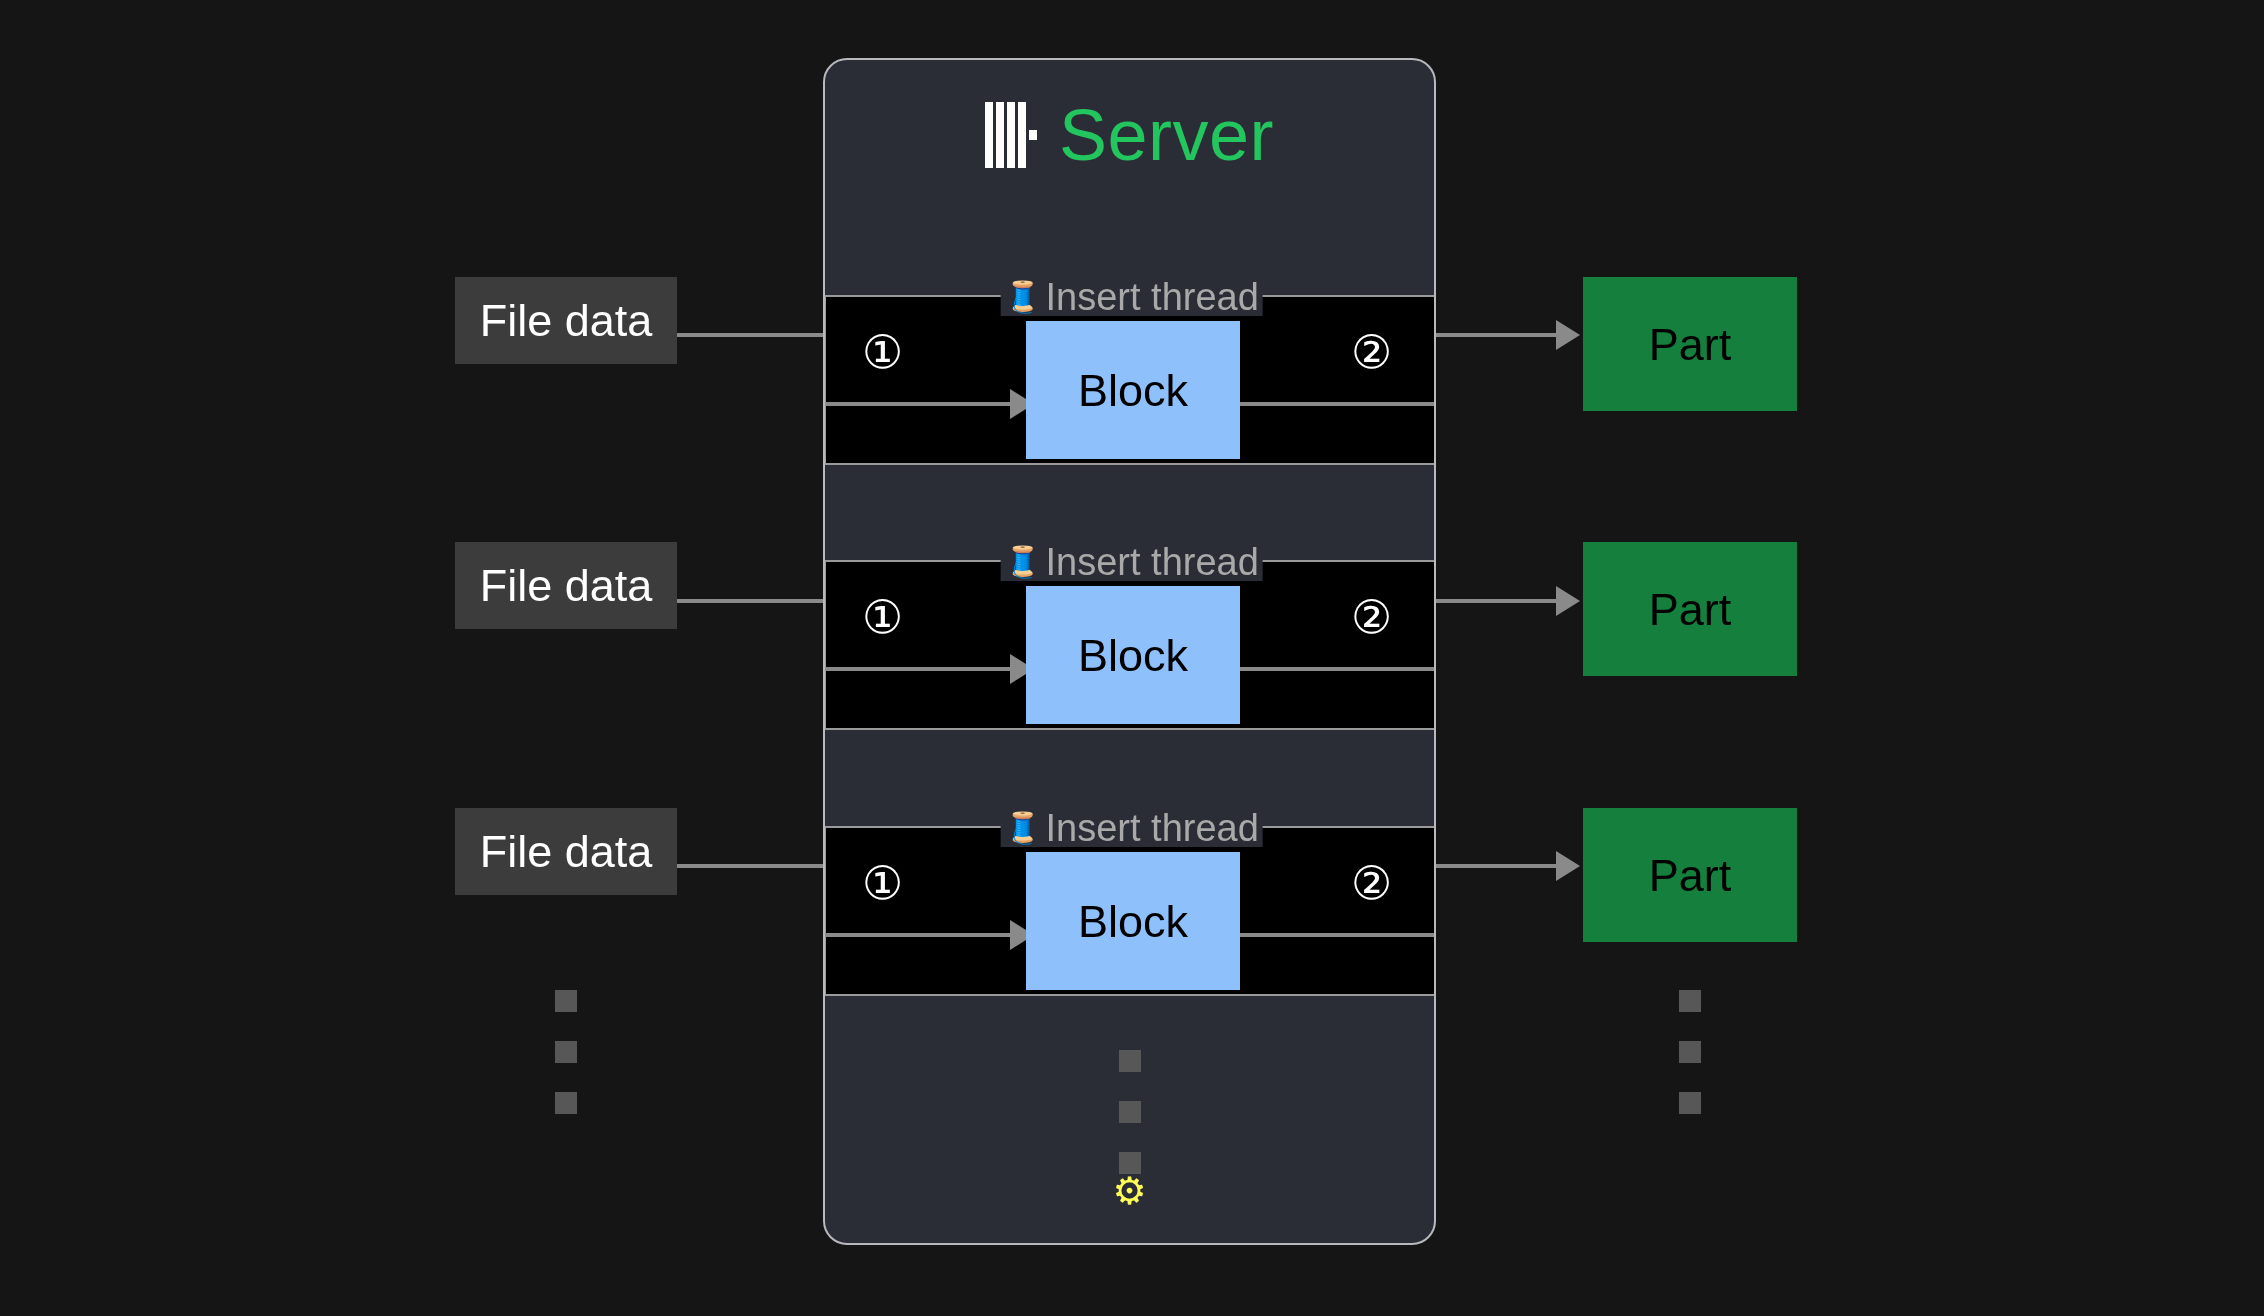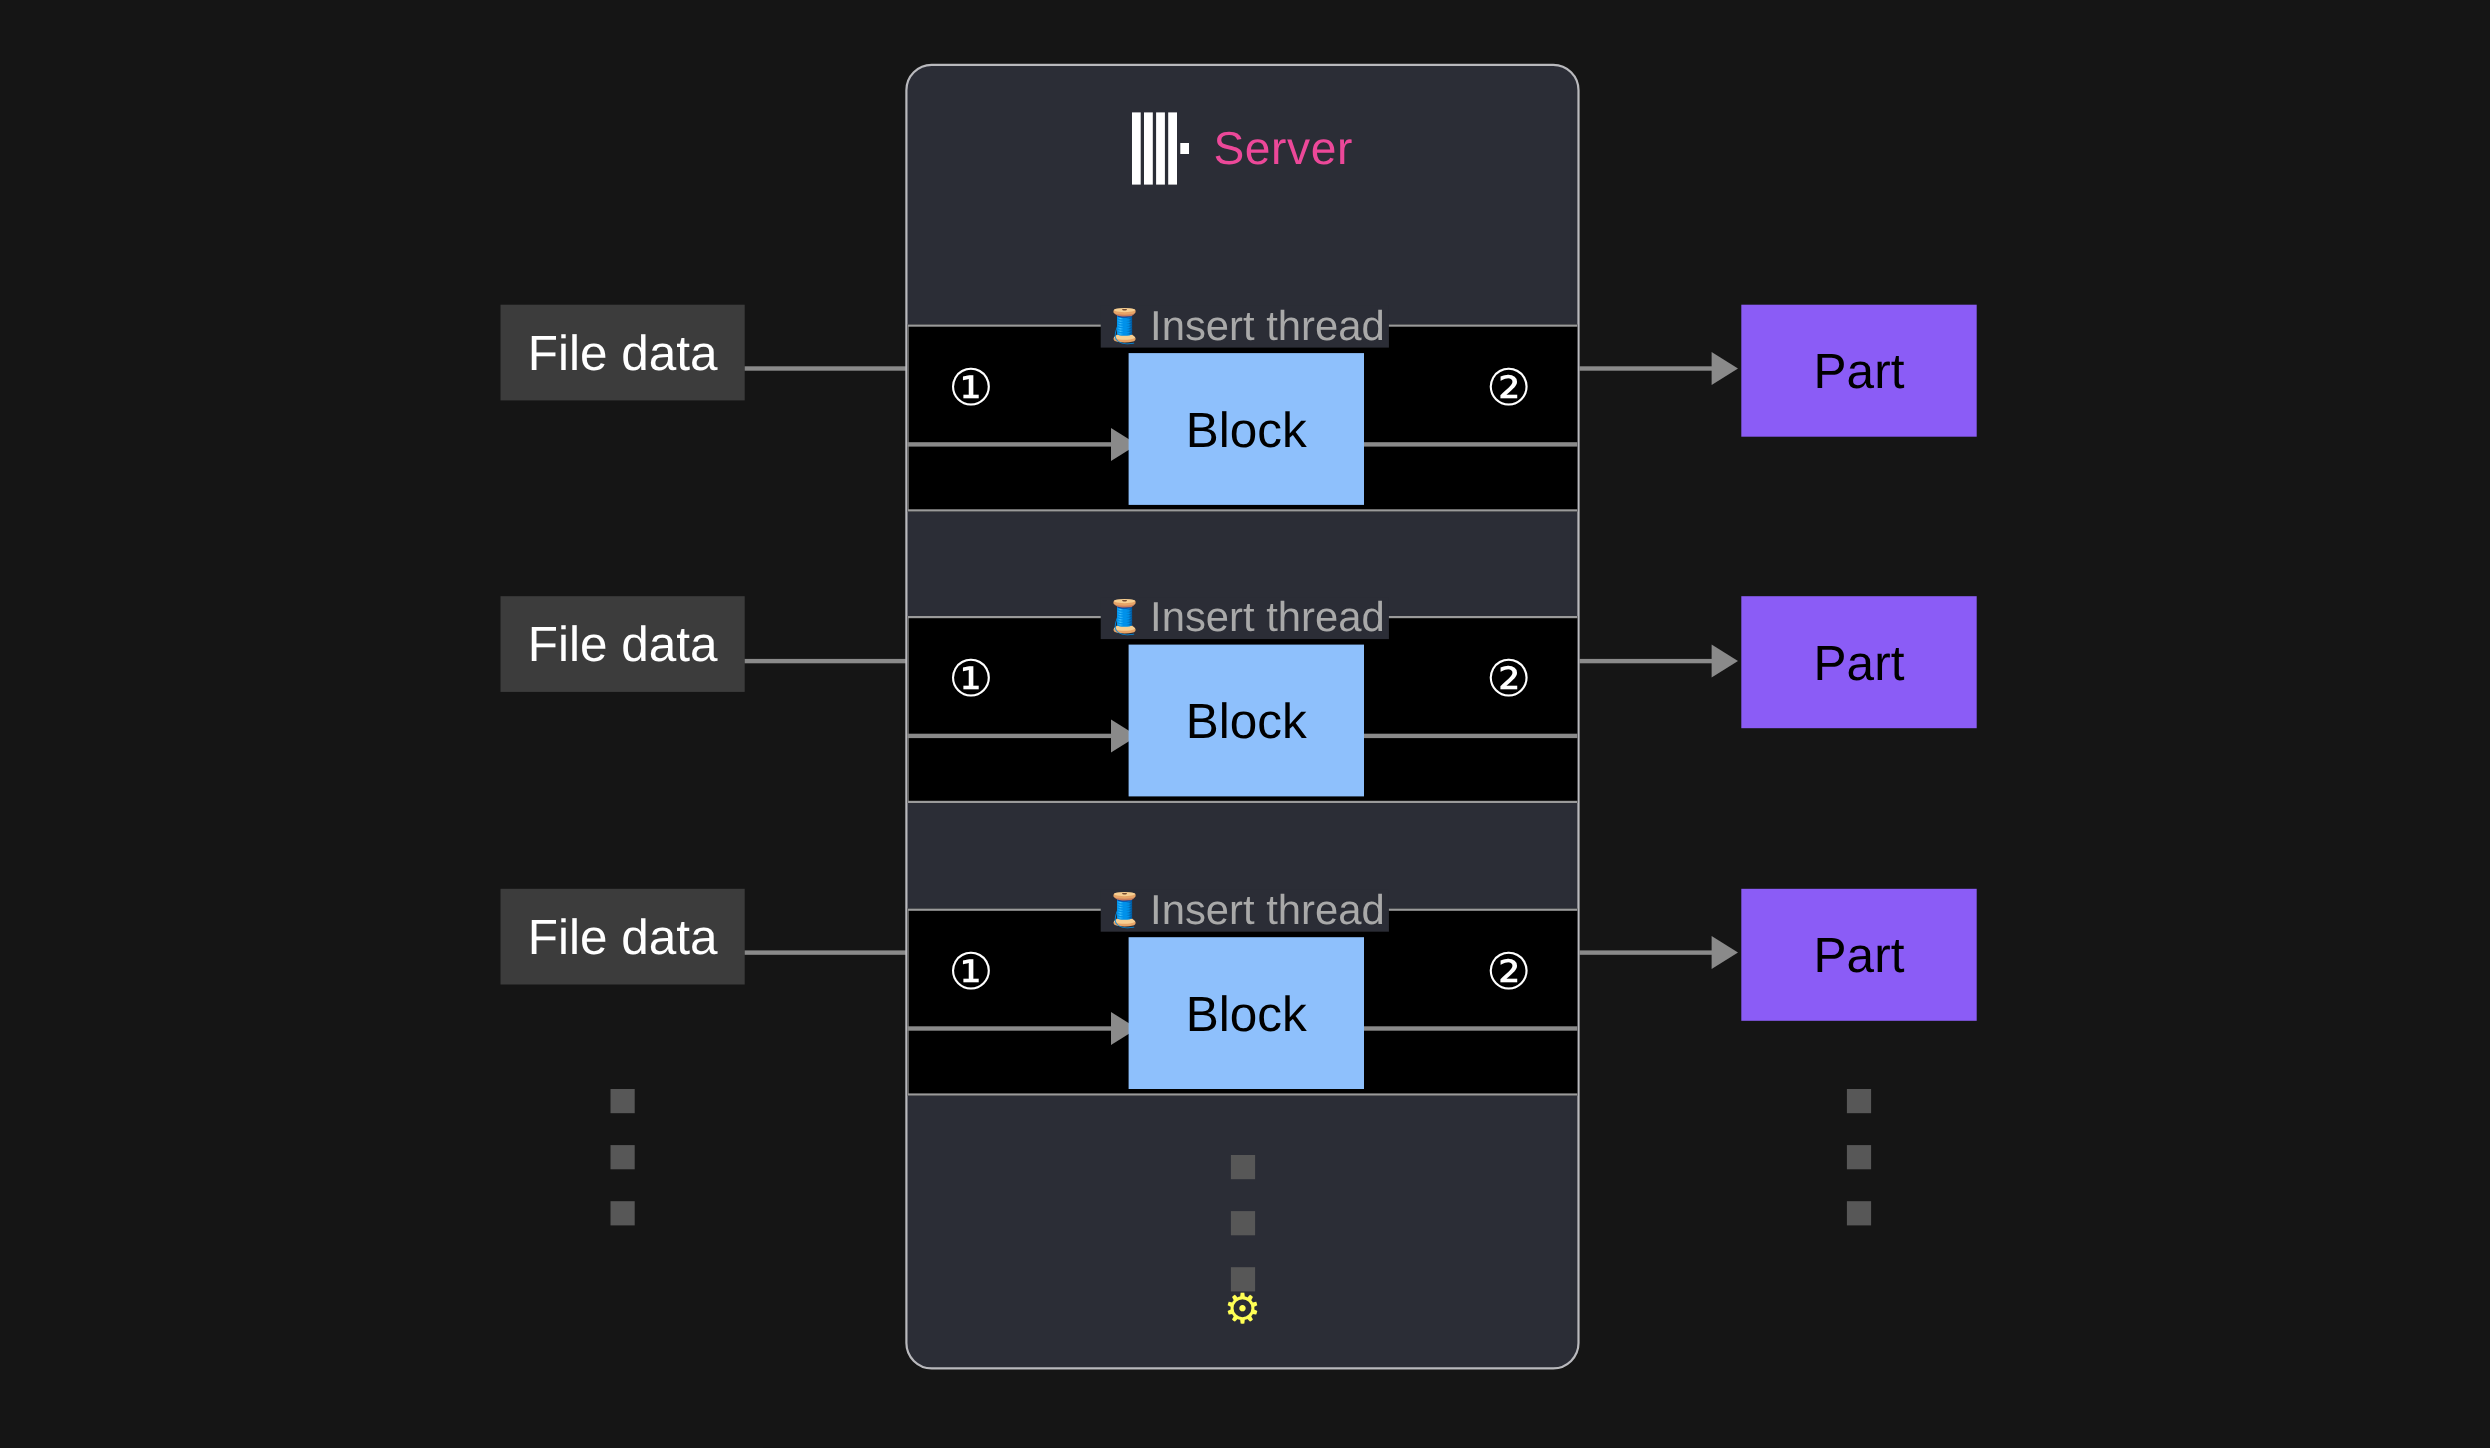--- a/index.html
+++ b/index.html
@@ -30,22 +30,22 @@
     position:absolute;
     left:0; top:0; width:100%; height:150px;
     display:flex; align-items:center; justify-content:center;
     gap:22px;
   }
   .ch-logo {
     display:block;
     width:52px; height:66px;
   }
   .server-title {
-    color:#ec4899;
-    font-size:42px;
+    color:#22c55e;
+    font-size:72px;
     font-weight:400;
     letter-spacing:0.5px;
     line-height:1;
     white-space:nowrap;
   }
 
   
   .thread-row {
     position:absolute;
     left:-1px;
@@ -146,22 +146,22 @@
   .file-label {
     color:#ffffff;
     font-size:45px;
     line-height:1;
     white-space:nowrap;
   }
 
   
   .part-box {
     position:absolute;
-    width:214px; height:120px;
-    background:#8b5cf6;
+    width:214px; height:134px;
+    background:#15803d;
     display:flex; align-items:center; justify-content:center;
   }
   .part-label {
     color:#000000;
     font-size:45px;
     line-height:1;
   }
 
   
   .dots {

